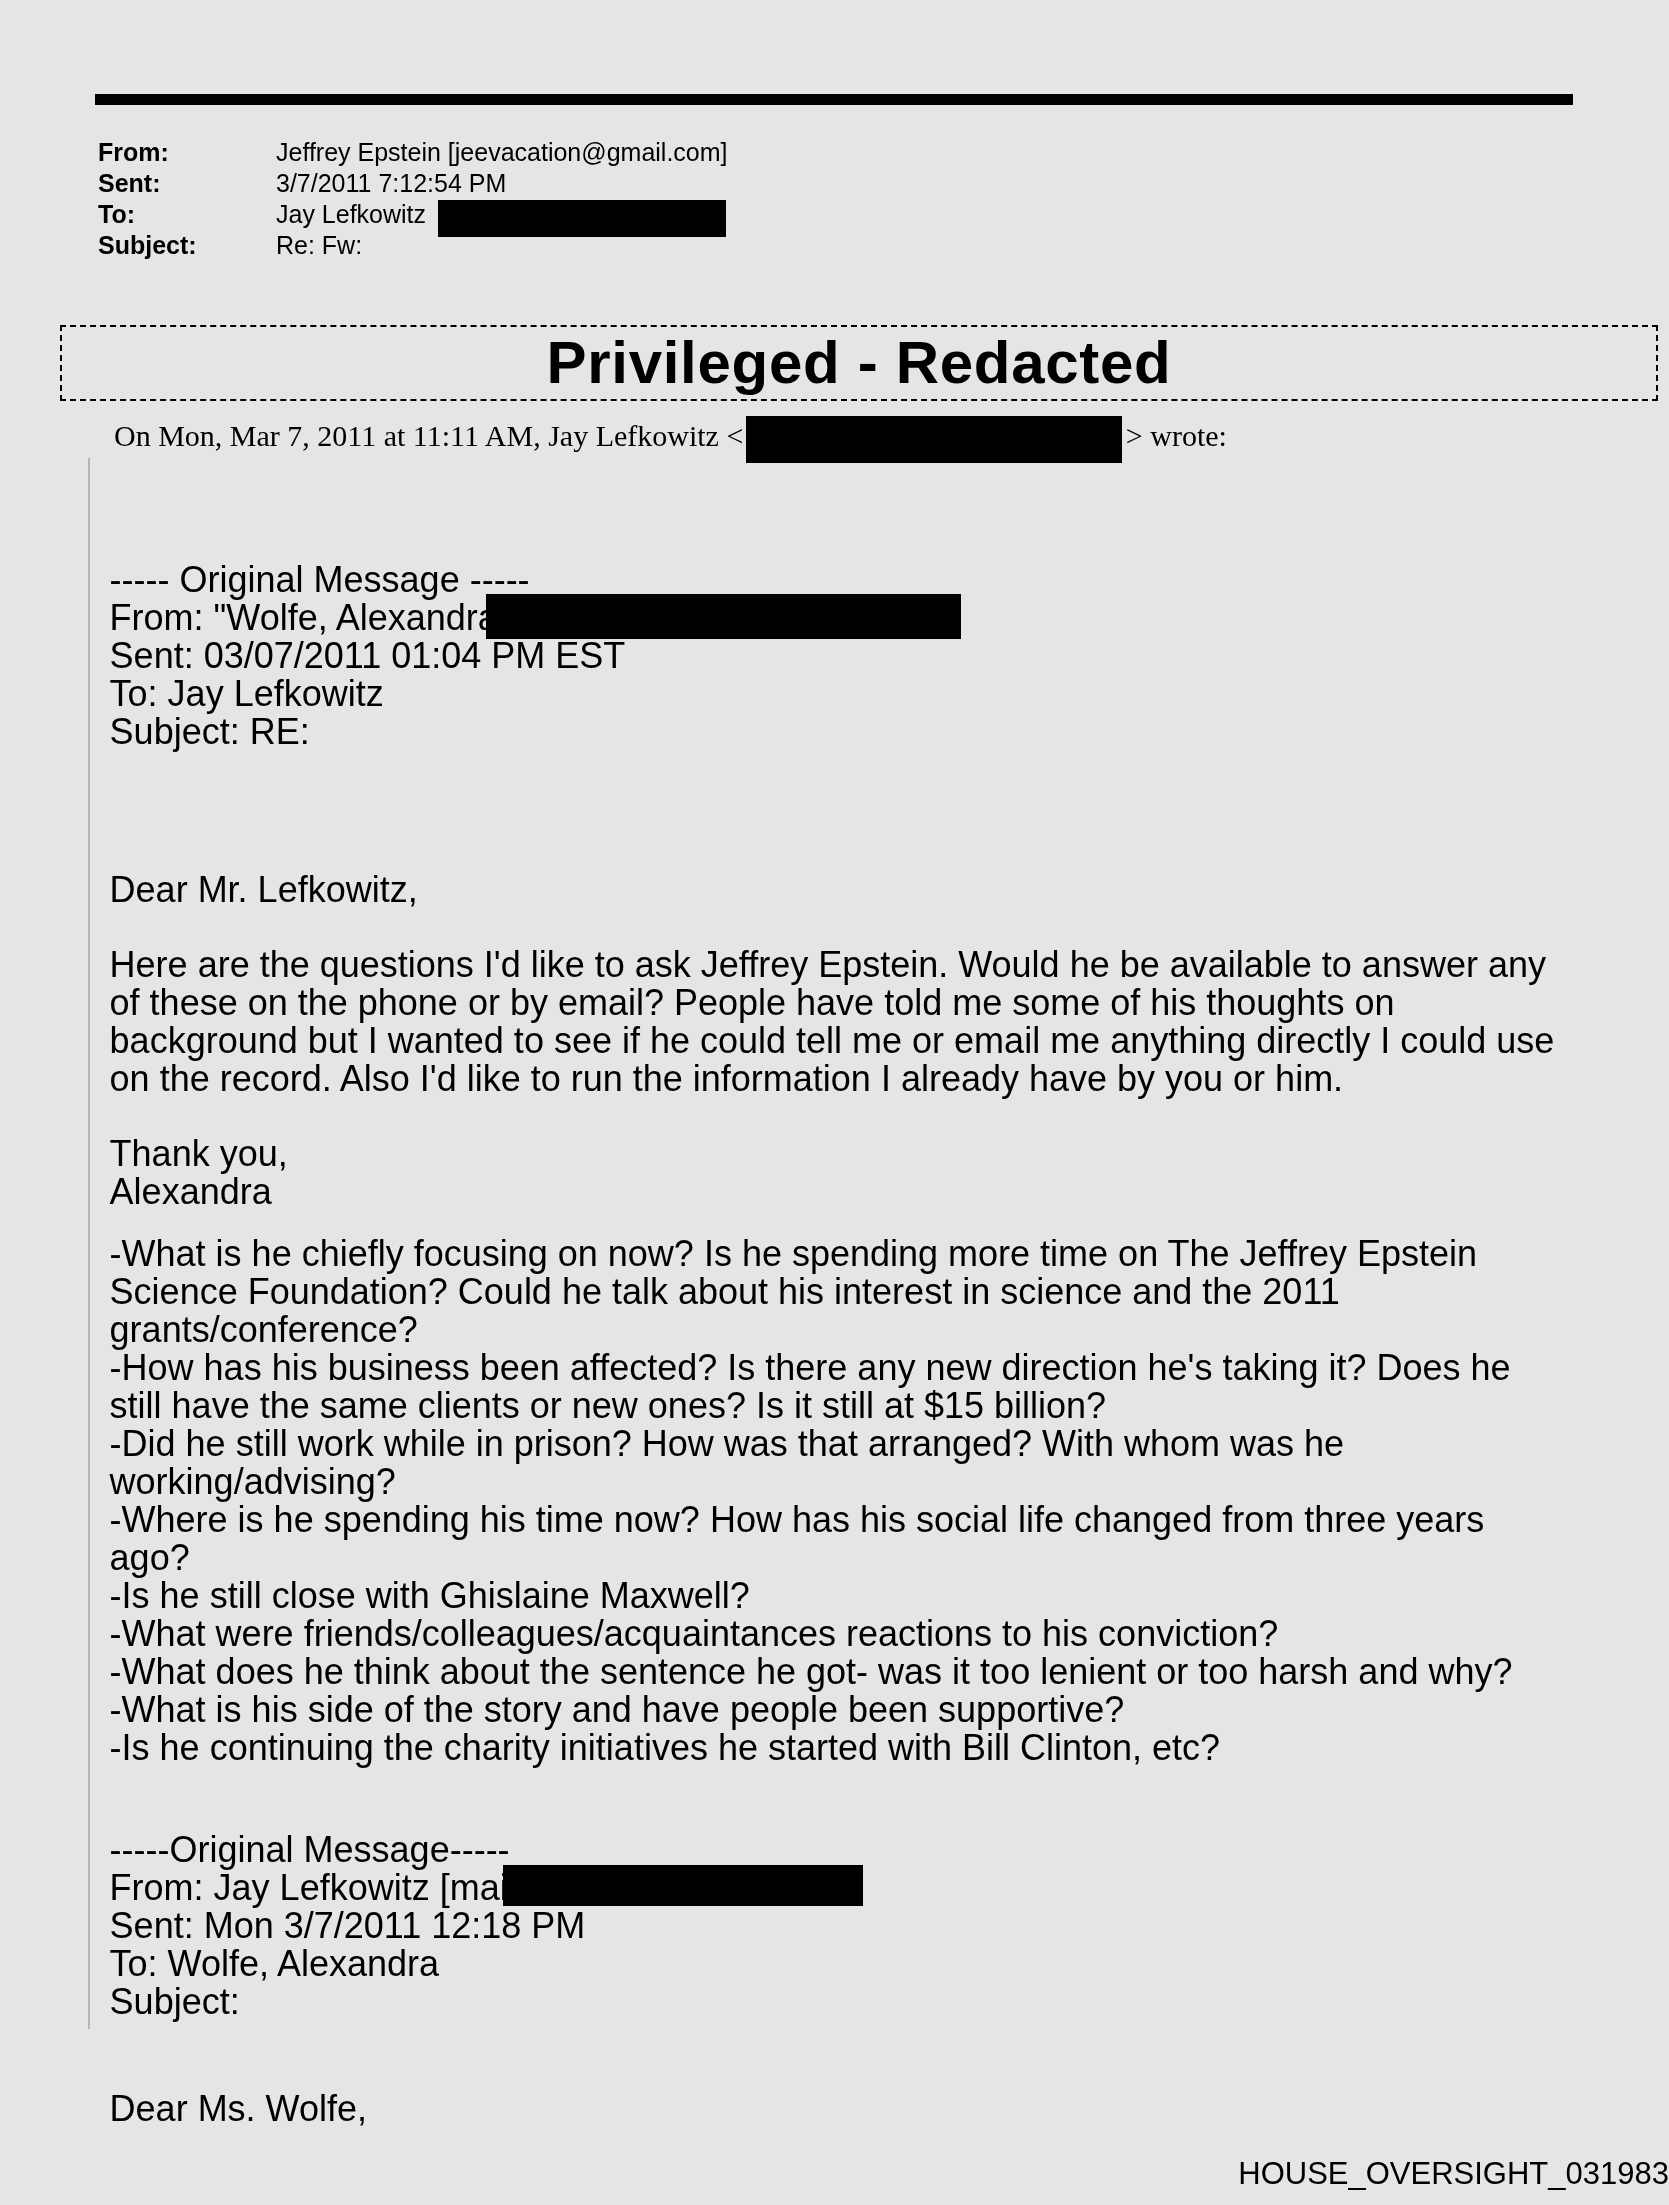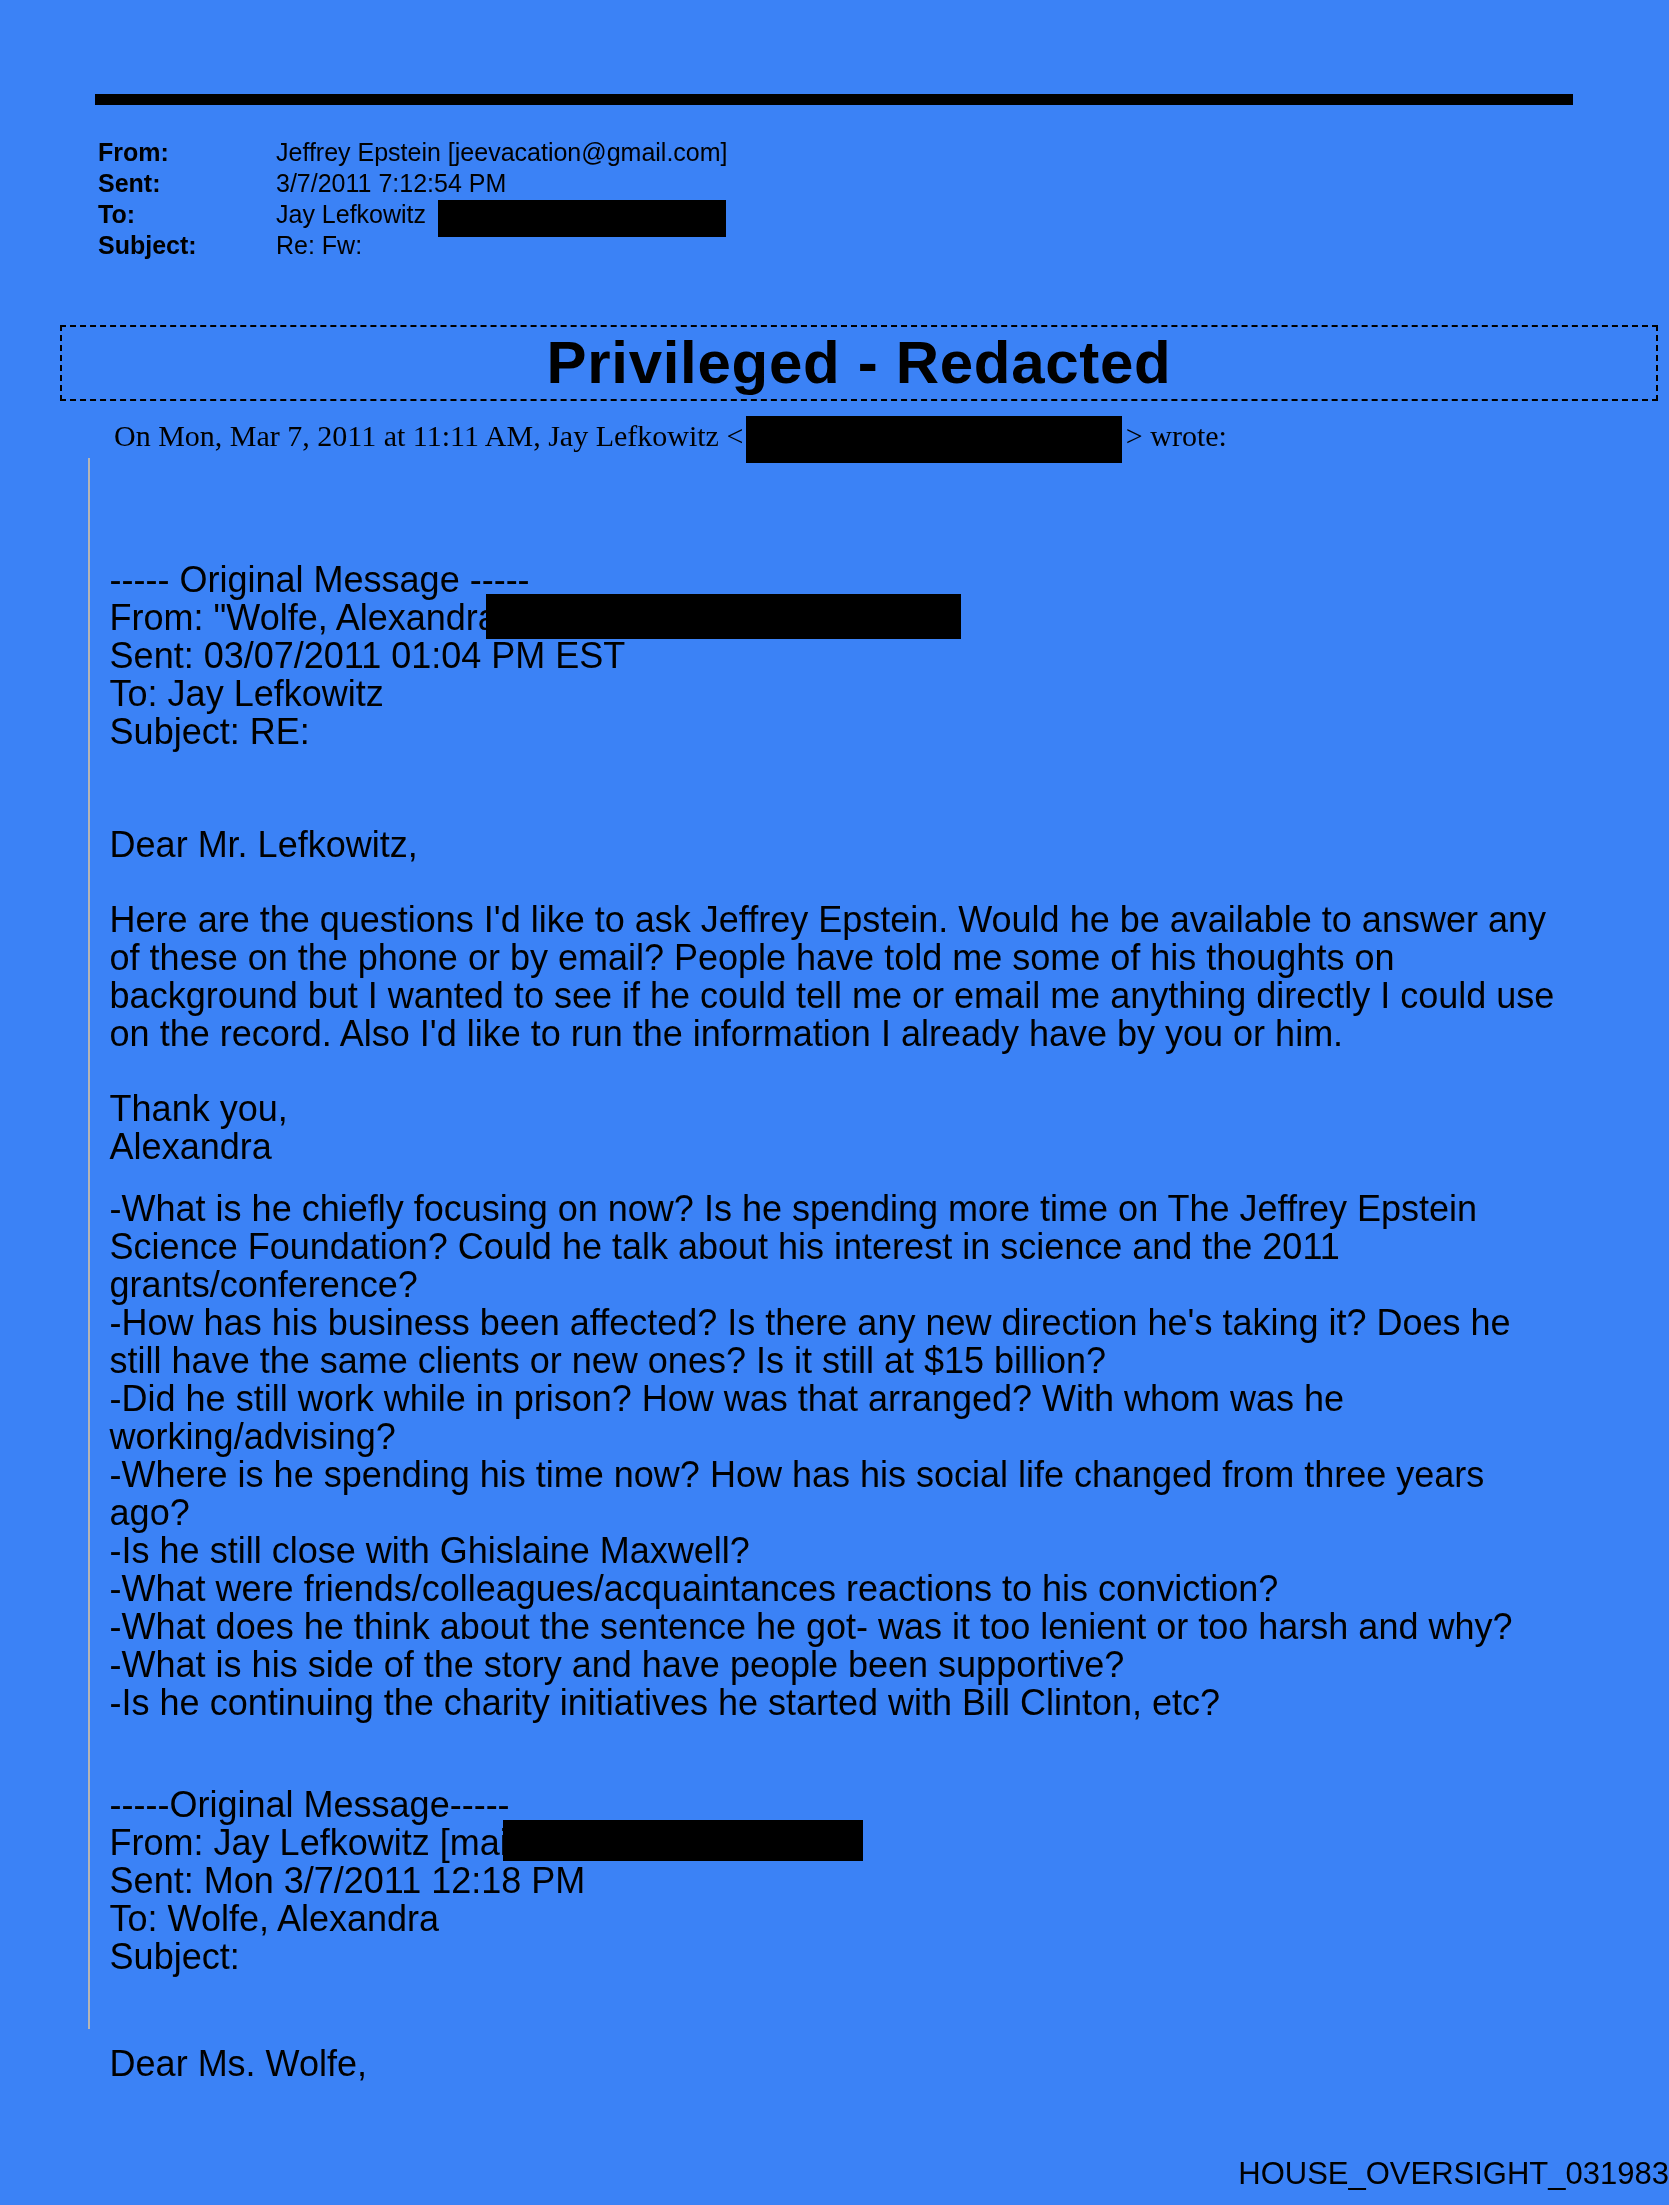--- a/index.html
+++ b/index.html
@@ -1,21 +1,21 @@
 <!DOCTYPE html>
 <html style="font-size:10.5px"><head>
 <meta charset="utf-8">
 <style>
   * { margin: 0; padding: 0; box-sizing: border-box; }
   html, body { background: #888; }
   .page {
     position: relative;
     width: 1669px;
     height: 2205px;
-    background: #3b82f6;
+    background: #e5e5e5;
     color: #000000;
     overflow: hidden;
     margin: 0 auto;
   }
 
   
   .top-rule {
     position: absolute;
     left: 95px; top: 94px;
     width: 1478px; height: 11px;
@@ -78,21 +78,21 @@
     left: 88px; top: 458px;
     width: 1469px; height: 1571px;
     border-left: 2.6px solid #b5b5b5;
     padding-left: 19.6px;
     font-family: Liberation Sans, sans-serif;
     font-size: 36px;
     line-height: 38px;
   }
   .quote .line { position: relative; white-space: nowrap; }
   .om1 { margin-top: 103px; }
-  .greet1 { margin-top: 75px; }
+  .greet1 { margin-top: 120px; }
   .para { margin-top: 37px; max-width: 1447px; }
   .close-block { margin-top: 37px; }
   .questions { margin-top: 24px; max-width: 1447px; }
   .om2 { margin-top: 64px; }
   .greet2 { margin-top: 69px; }
 
   
   .footer {
     position: absolute;
     top: 2157px; right: 0;

